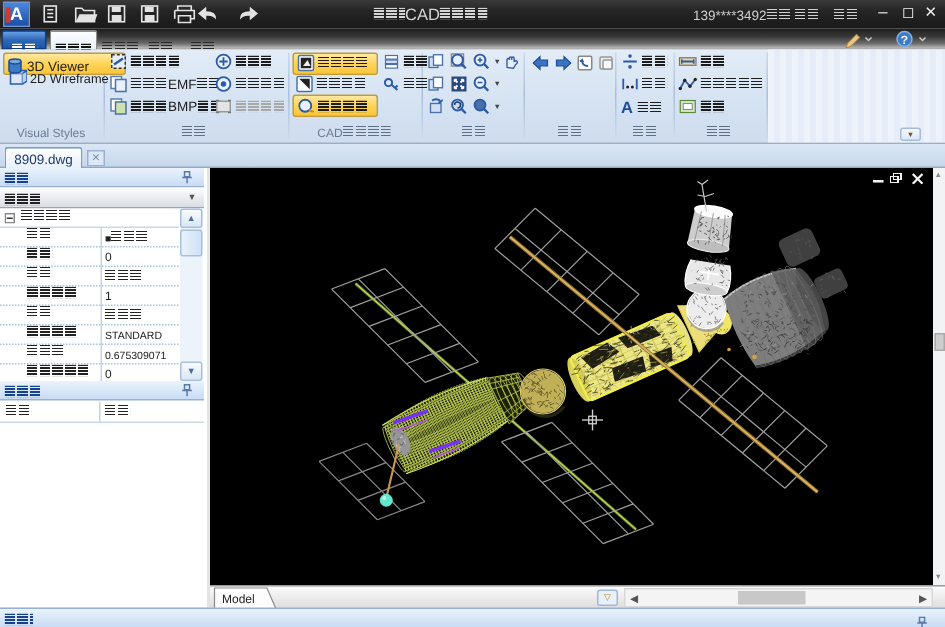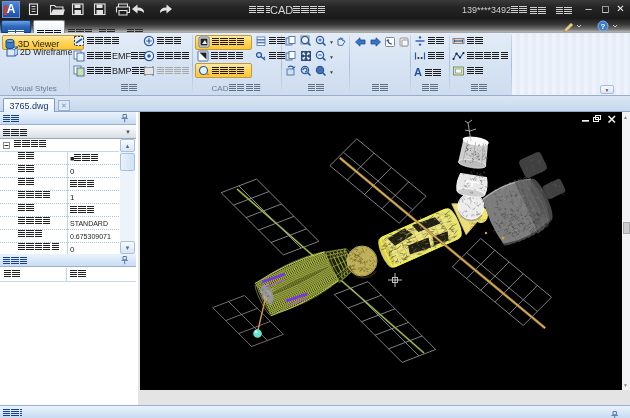--- a/index.html
+++ b/index.html
@@ -250,21 +250,21 @@
           <circle cx="8" cy="7.5" r="1.1" fill="#222"></circle>
           <circle cx="11.5" cy="3" r="1.1" fill="#222"></circle>
         </svg><span class="k" style="width:42px;--c:#1c1c1c;"></span></div>
 <div class="rbtn" style="left:452px;top:33px"><svg class="ic" width="13" height="12" viewBox="0 0 13 12">
           <rect x="1.5" y="2" width="10" height="8" fill="#d8e8c8" stroke="#5a8a3a" stroke-width="0.8"></rect>
           <rect x="3.5" y="4" width="6" height="4" fill="#fff" stroke="#888" stroke-width="0.7"></rect>
         </svg><span class="k" style="width:17px;--c:#1c1c1c;"></span></div>
 <div class="ab" style="left:600px;top:52px;width:14px;height:9px;border:1px solid #a8bcd8;border-radius:2px;background:linear-gradient(180deg,#f4f8fd,#dce8f6);font-size:5px;color:#7a4a2a;text-align:center;line-height:8px">▼</div>
 </div>
 <div id="doctabs">
-      <div id="dtab">3765.dwg</div>
+      <div id="dtab">8909.dwg</div>
       <div id="dclose">✕</div>
     </div>
 <div id="leftpanel">
 <div class="phead" style="top:0"><span class="k" style="width:17px;--c:#15428b;"></span><svg class="pin" width="8" height="9" viewBox="0 0 8 9">
           <path d="M2 0.5 h3.4 v3.4 h-3.4 z M0.5 4.4 h6.4 M3.7 4.4 v3.8" stroke="#5a7aa8" stroke-width="1" fill="none"></path>
         </svg></div>
 <div id="dropdown"><span class="k" style="width:25px;--c:#222;"></span><span style="position:absolute;right:5px;top:4px;color:#555;font-size:6px">▼</span></div>
 <div id="ptable">
 <div class="prow" style="top:0;border-bottom:1px solid #c8d8ea">
           <svg class="ab" style="left:3px;top:3px" width="7" height="7" viewBox="0 0 7 7">
@@ -546,17 +546,29 @@
           <rect x="11.5" y="2.5" width="5" height="4"></rect>
         </g>
 <path d="M26.5 1 l6.5 6.5 M33 1 l-6.5 6.5" stroke="#f2f2f2" stroke-width="1.5"></path>
 </svg>
 </div>
 <div id="vscroll">
 <div class="ab" style="left:1px;top:2px;color:#888;font-size:5px">▲</div>
 <div class="ab" style="left:1px;bottom:2px;color:#888;font-size:5px">▼</div>
 <div class="ab" style="left:1px;top:110px;width:7px;height:12px;background:#cdcdcd;border:1px solid #aaa"></div>
 </div>
+<div id="modelstrip">
+<svg class="ab" style="left:2px;top:0" width="46" height="15" viewBox="0 0 46 15">
+        <path d="M1 15 V1 H36 L42 15 Z" fill="#fdfdfd" stroke="#8a8a8a" stroke-width="0.8"></path>
+        <text x="6" y="11" font-size="8" fill="#222">Model</text>
+      </svg>
+<div class="ab" style="left:258px;top:2px;width:14px;height:11px;border:1px solid #a0b8d8;border-radius:2px;background:#e8f0fa;font-size:6px;color:#b8862a;text-align:center;line-height:10px">▽</div>
+<div class="ab" style="left:276px;top:1px;width:206px;height:13px;background:#f4f4f4;border:1px solid #d8d8d8">
+  <span class="ab" style="left:3px;top:2px;color:#555;font-size:7px">◀</span>
+  <span class="ab" style="right:3px;top:2px;color:#555;font-size:7px">▶</span>
+  <span class="ab" style="left:75px;top:1px;width:45px;height:9px;background:#c8c8c8"></span>
+</div>
+</div>
 <div id="cmdbar"><span class="k" style="width:19px;--c:#15428b;"></span><span class="ab" style="right:4px;top:3px">
         <svg class="pin" width="8" height="9" viewBox="0 0 8 9">
           <path d="M2 0.5 h3.4 v3.4 h-3.4 z M0.5 4.4 h6.4 M3.7 4.4 v3.8" stroke="#5a7aa8" stroke-width="1" fill="none"></path>
         </svg>
       </span></div>
 </div>
 </body></html>

